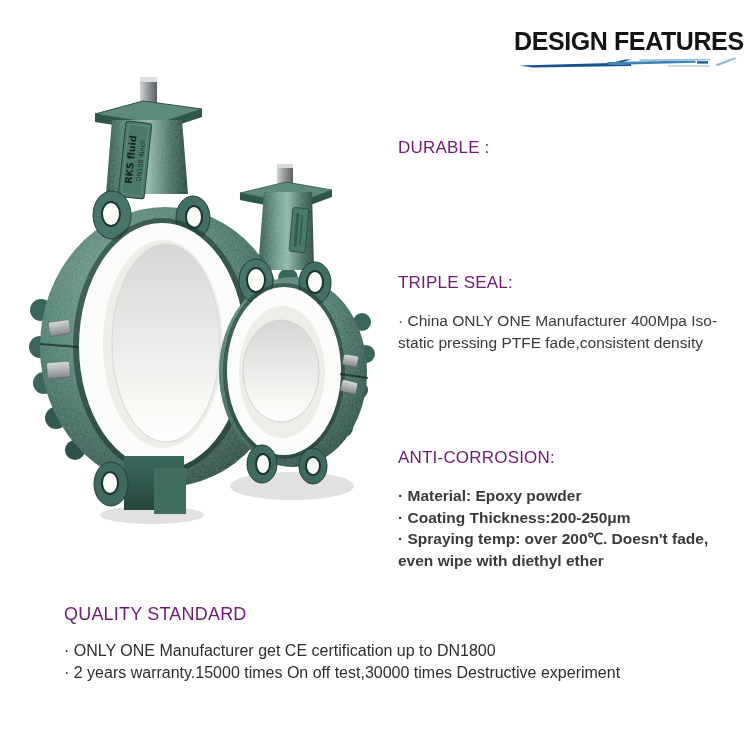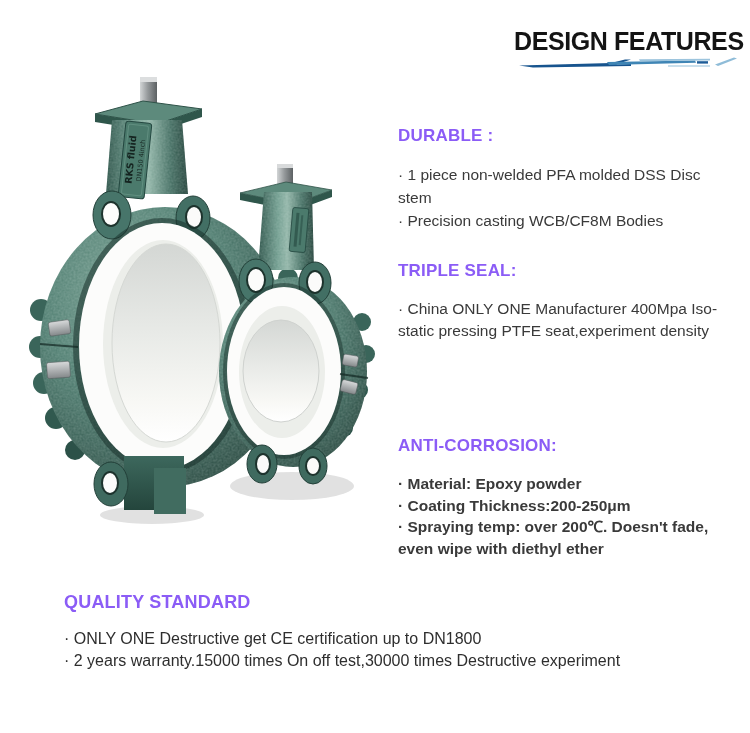--- a/index.html
+++ b/index.html
@@ -7,21 +7,21 @@
        font-family:"Liberation Sans",sans-serif;color:#333;}
   .canvas{position:absolute;left:0;top:0;width:750px;height:733px;}
 
   
   .design-title{position:absolute;left:514px;top:27px;font-size:25px;font-weight:700;
     letter-spacing:-0.4px;color:#141414;white-space:nowrap;text-align:center;}
   .swoosh{position:absolute;left:519px;top:57px;}
 
   
   .feature-sec{position:absolute;left:398px;width:326px;}
-  .sec-heading{font-size:17px;font-weight:700;color:#8b5cf6;margin:0 0 17px 0;letter-spacing:.2px;}
+  .sec-heading{font-size:17px;font-weight:400;color:#701a75;margin:12px 0 17px 0;letter-spacing:.2px;}
   .items .item{white-space:pre-line;color:#3a3a3a;}
   .sec-durable{top:126px;}   .sec-durable .item{font-size:15.5px;line-height:23px;}
   .sec-triple{top:261px;}    .sec-triple .item{font-size:15.5px;line-height:22px;}
   .sec-anti{top:436px;}      .sec-anti .item{font-size:15.5px;line-height:21.5px;font-weight:bold;}
 
   
   .sec-quality{position:absolute;left:64px;top:592px;width:660px;}
   .sec-quality .sec-heading{font-size:18px;margin-bottom:15px;}
   .sec-quality .item{font-size:16px;line-height:22px;color:#2e2e2e;white-space:pre-line;}
 
@@ -188,45 +188,41 @@
         <ellipse cx="262" cy="404" rx="15" ry="19" fill="#3f6a5f" stroke="#223f38" stroke-width="1"></ellipse>
         <ellipse cx="263" cy="404" rx="7" ry="10" fill="#fafaf9" stroke="#1d332d" stroke-width="2"></ellipse>
         <ellipse cx="313" cy="406" rx="14" ry="18" fill="#3f6a5f" stroke="#223f38" stroke-width="1"></ellipse>
         <ellipse cx="313" cy="406" rx="7" ry="9" fill="#fafaf9" stroke="#1d332d" stroke-width="2"></ellipse>
       </g>
     </g>
   </svg>
 
   <div class="feature-sec sec-durable">
     <div class="sec-heading">DURABLE :</div>
-    <div class="items">
-      <div class="item">·  1 piece non-welded PFA molded DSS Disc stem</div>
-      <div class="item">·  Precision casting WCB/CF8M Bodies</div>
-    </div>
   </div>
 
   <div class="feature-sec sec-triple">
     <div class="sec-heading">TRIPLE SEAL:</div>
     <div class="items">
       <div class="item">·  China ONLY ONE Manufacturer 400Mpa Iso-
-static pressing PTFE seat,experiment density</div>
+static pressing PTFE fade,consistent density</div>
     </div>
   </div>
 
   <div class="feature-sec sec-anti">
     <div class="sec-heading">ANTI-CORROSION:</div>
     <div class="items">
       <div class="item">·  Material: Epoxy powder</div>
       <div class="item">·  Coating Thickness:200-250μm</div>
       <div class="item">·  Spraying temp: over 200℃. Doesn't fade,
 even wipe with diethyl ether</div>
     </div>
   </div>
 
   <div class="sec-quality">
     <div class="sec-heading">QUALITY STANDARD</div>
     <div class="items">
-      <div class="item">· ONLY ONE Destructive get CE certification up to DN1800</div>
+      <div class="item">· ONLY ONE Manufacturer get CE certification up to DN1800</div>
       <div class="item">· 2 years warranty.15000 times On off test,30000 times Destructive experiment</div>
     </div>
   </div>
 
 </div>
 
 </body></html>

